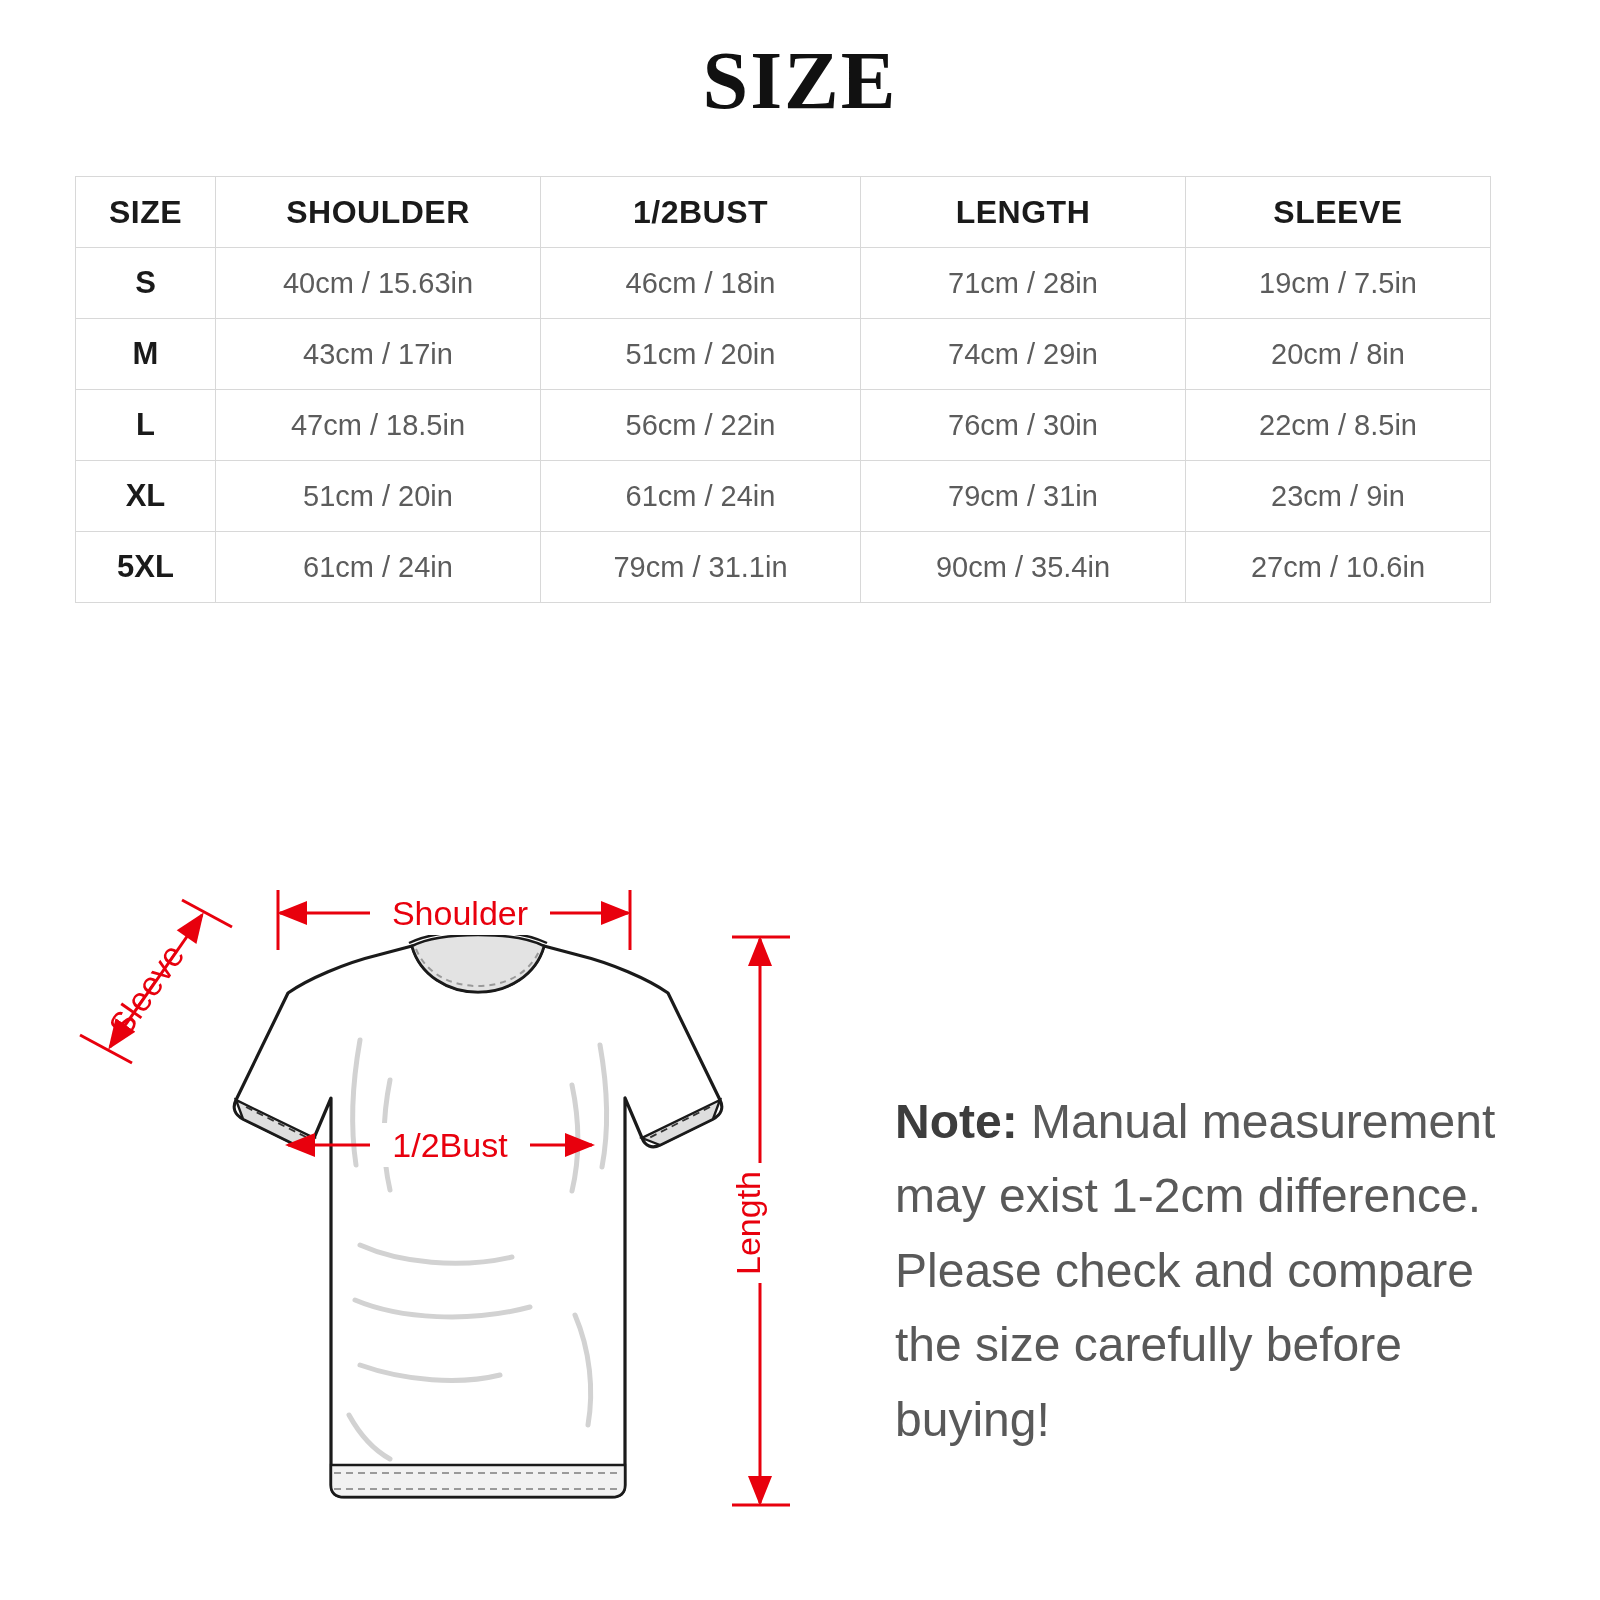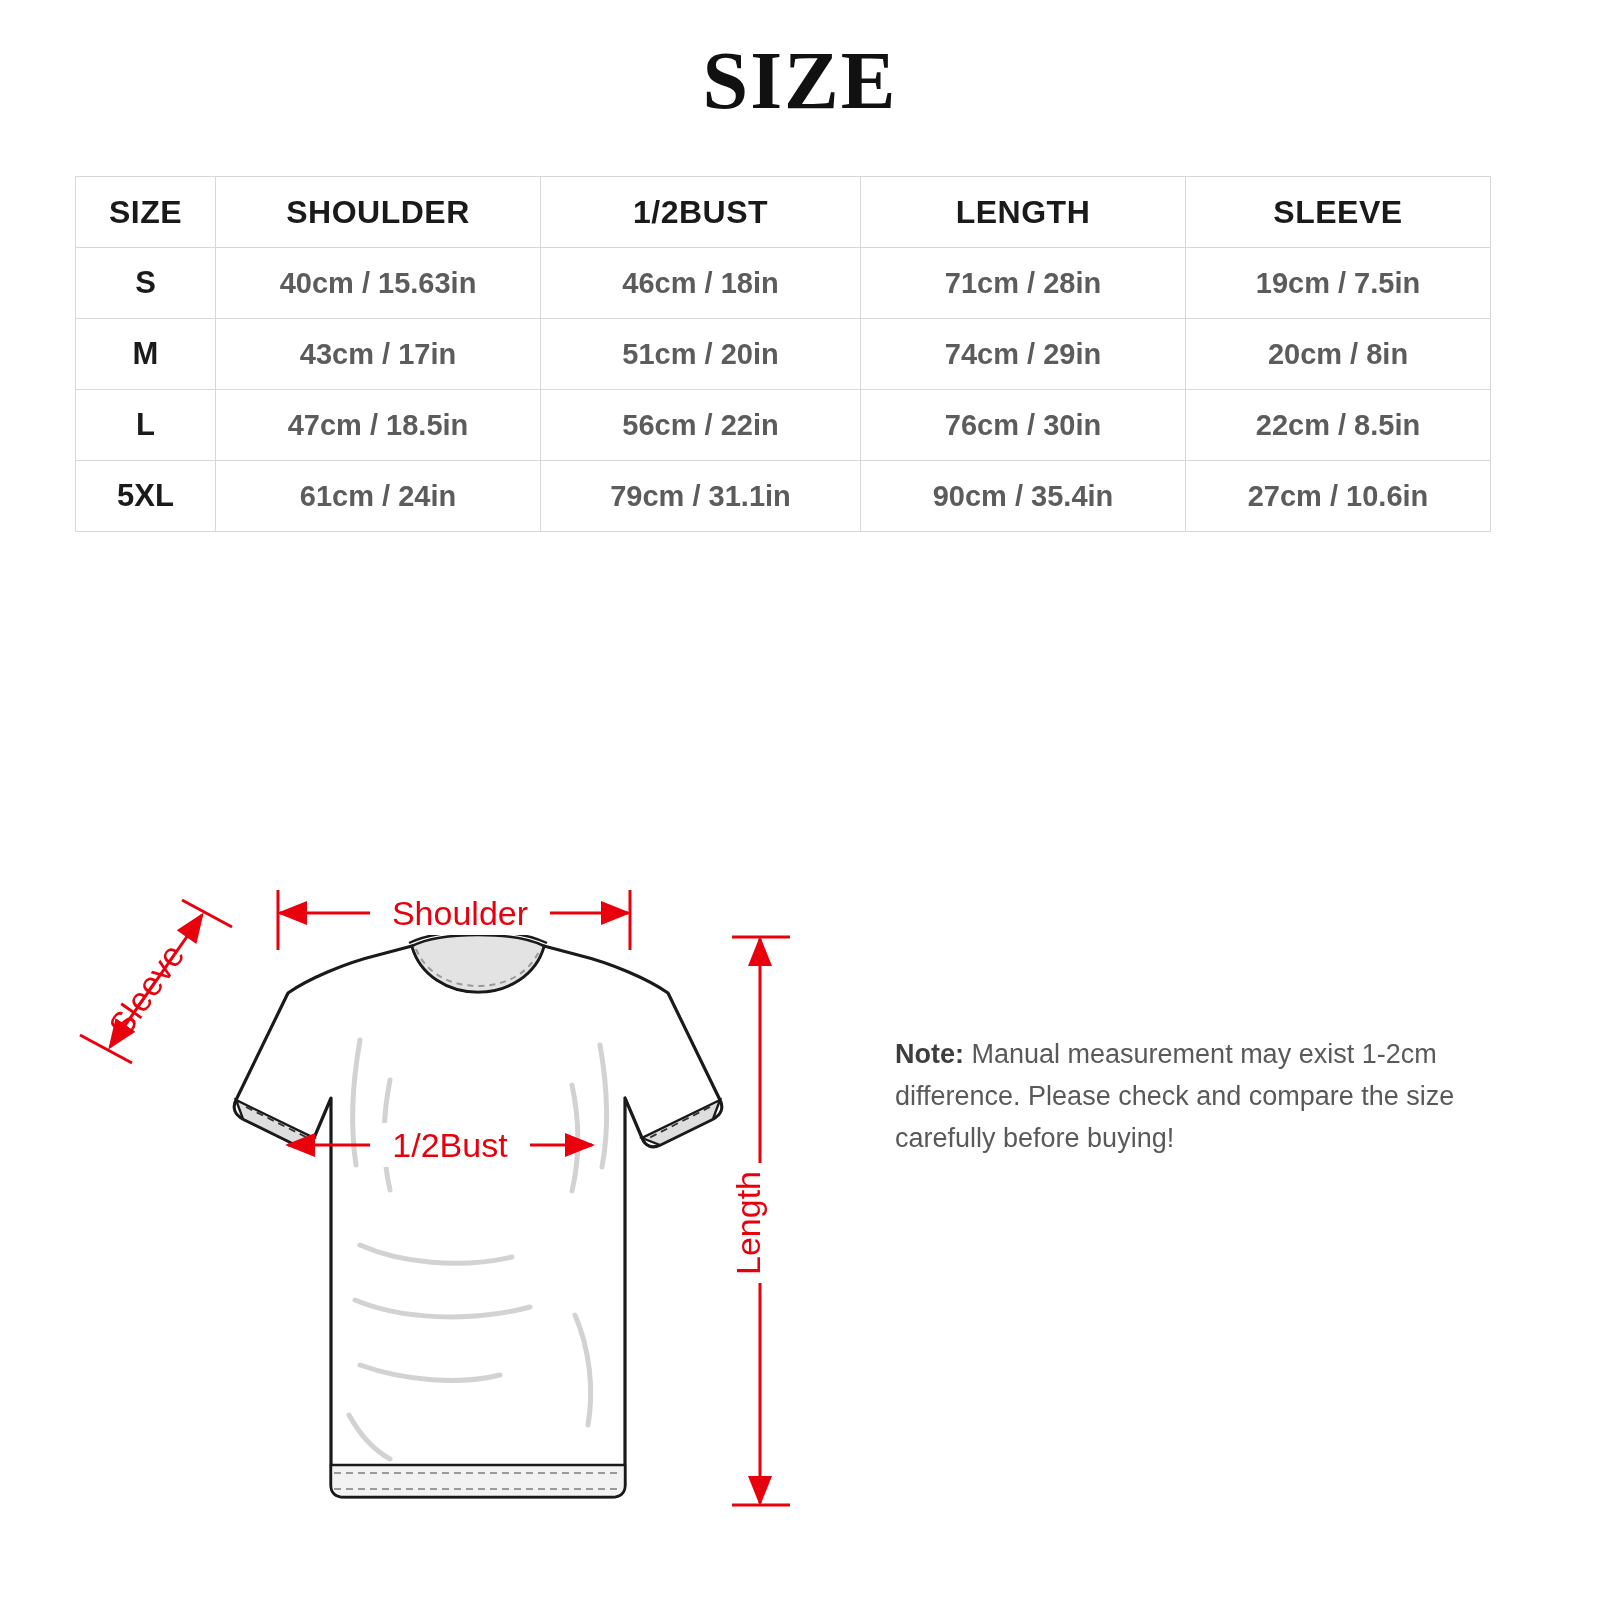--- a/index.html
+++ b/index.html
@@ -54,21 +54,21 @@
     letter-spacing: 0.5px;
   }
   table.size-table td.size-col {
     font-size: 31px;
     font-weight: bold;
     color: #1a1a1a;
   }
   table.size-table td.val {
     font-size: 29px;
     color: #5c5c5c;
-    font-weight: 700;
+    font-weight: 400;
   }
   col.c-size { width: 140px; }
   col.c-shoulder { width: 325px; }
   col.c-bust { width: 320px; }
   col.c-length { width: 325px; }
   col.c-sleeve { width: 305px; }
 
   
   .diagram {
     position: absolute;
@@ -78,23 +78,23 @@
     height: 710px;
   }
   .diagram svg {
     display: block;
   }
 
   
   .note {
     position: absolute;
     left: 895px;
-    top: 1034px;
+    top: 1085px;
     width: 640px;
-    font-size: 27px;
+    font-size: 48px;
     line-height: 1.55;
     color: #595959;
   }
   .note b {
     color: #3d3d3d;
     font-weight: bold;
   }
 </style>
 </head>
 <body>
@@ -133,20 +133,27 @@
         <td class="val">51cm / 20in</td>
         <td class="val">74cm / 29in</td>
         <td class="val">20cm / 8in</td>
       </tr>
       <tr>
         <td class="size-col">L</td>
         <td class="val">47cm / 18.5in</td>
         <td class="val">56cm / 22in</td>
         <td class="val">76cm / 30in</td>
         <td class="val">22cm / 8.5in</td>
+      </tr>
+      <tr>
+        <td class="size-col">XL</td>
+        <td class="val">51cm / 20in</td>
+        <td class="val">61cm / 24in</td>
+        <td class="val">79cm / 31in</td>
+        <td class="val">23cm / 9in</td>
       </tr>
       <tr>
         <td class="size-col">5XL</td>
         <td class="val">61cm / 24in</td>
         <td class="val">79cm / 31.1in</td>
         <td class="val">90cm / 35.4in</td>
         <td class="val">27cm / 10.6in</td>
       </tr>
     </tbody>
   </table>

